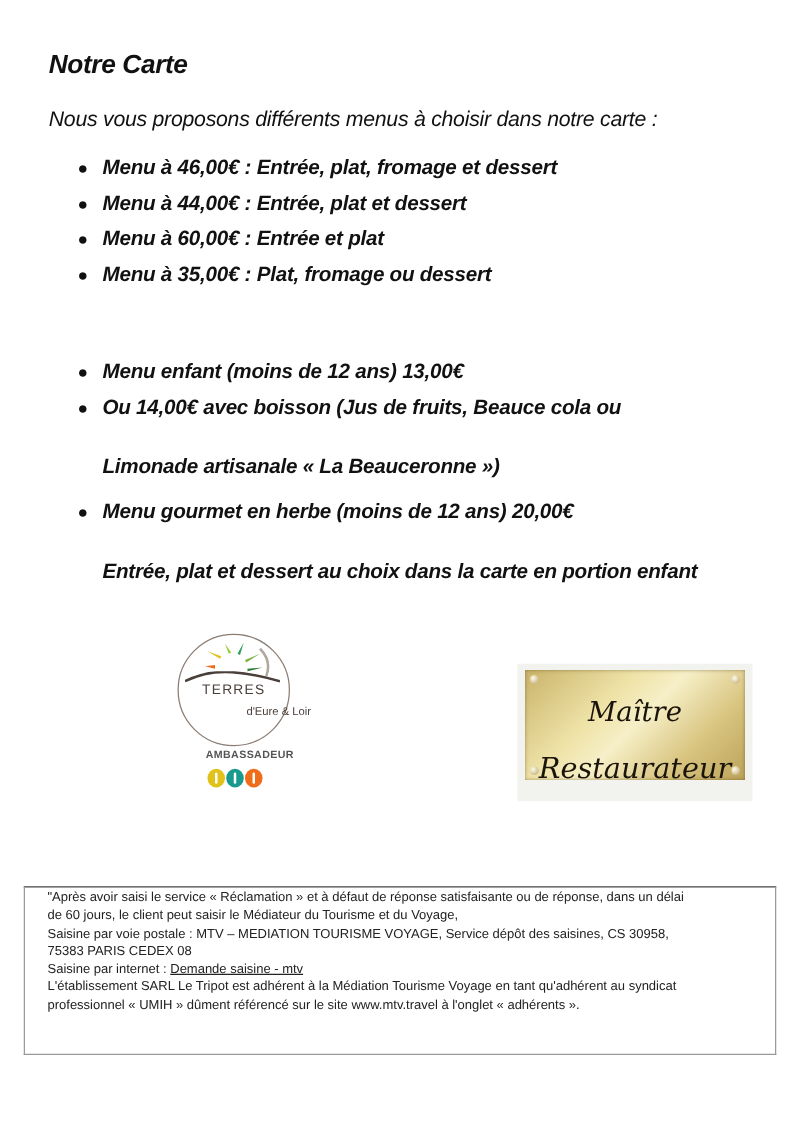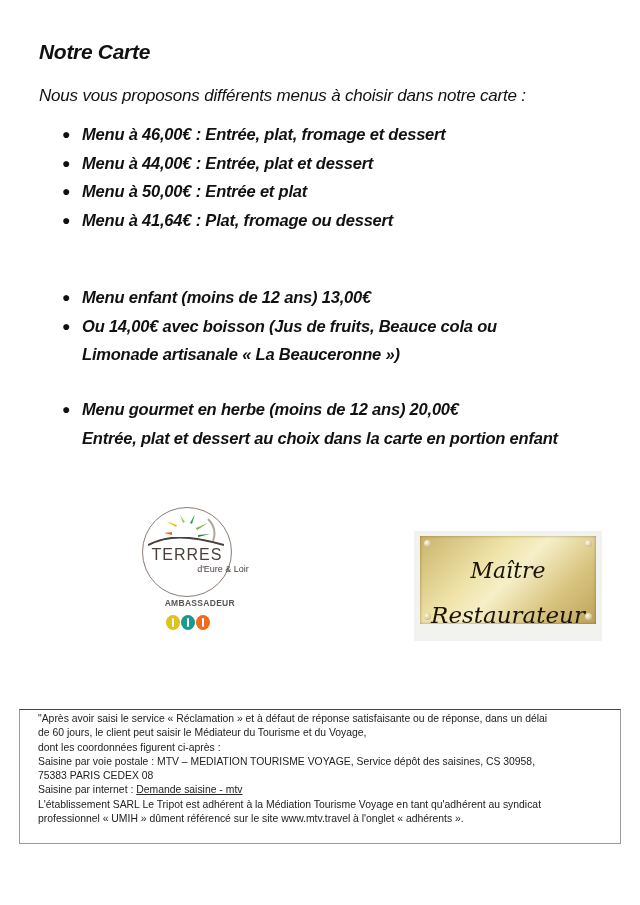--- a/index.html
+++ b/index.html
@@ -6,32 +6,32 @@
     body { width: 640px; height: 905px; position: relative; overflow: hidden;
            font-family: "Liberation Sans", sans-serif; color: #111; }
     .title { position: absolute; left: 39px; top: 40px; font-size: 21px; font-weight: bold;
              font-style: italic; letter-spacing: -0.3px; }
     .intro { position: absolute; left: 39px; top: 86px; font-size: 17px; font-weight: normal;
              font-style: italic; letter-spacing: -0.2px; }
     .list { position: absolute; left: 62px; margin: 0; padding: 0; list-style: none; }
     .list li { position: relative; padding-left: 20px; font-size: 16.5px; font-weight: bold;
                font-style: italic; line-height: 28.5px; letter-spacing: -0.2px; }
     .list li .bullet { position: absolute; left: 0; top: 0; font-style: normal; font-size: 14px; }
-    .list li .cont { display: block; }
+    .list li .cont { display: block; margin-top: 19px; }
     .list1 { top: 120px; }
     .list2 { top: 283px; }
     .list3 { top: 395px; }
 
     .logo-terres { position: absolute; left: 140px; top: 505px; width: 95px; height: 130px; }
     .circle { position: absolute; left: 2px; top: 2px; width: 88px; height: 88px; border-radius: 50%;
               border: 1px solid #8a7d74; }
     .rays { position: absolute; left: 18px; top: 8px; width: 60px; height: 30px; }
     .hill { position: absolute; left: 8px; top: 32px; width: 76px; height: 10px; }
     .terres-word { position: absolute; left: 6px; top: 41px; width: 82px; text-align: center;
-                   font-size: 16px; color: #4a3f3a; letter-spacing: 1px; }
+                   font-size: 11px; color: #4a3f3a; letter-spacing: 1px; }
     .eure-word { position: absolute; left: 6px; top: 59px; width: 82px; text-align: center;
                  font-size: 9px; color: #4a3f3a; margin-left: 36px; }
     .amb-word { position: absolute; left: 0; top: 93px; width: 95px; text-align: right;
                 font-size: 8.5px; color: #555; letter-spacing: 0.3px; font-weight: bold; }
     .dots { position: absolute; left: 26px; top: 110px; width: 44px; height: 16px; display: flex; gap: 1px; }
     .dots span { width: 14px; height: 15px; border-radius: 50%; display: inline-block; position: relative; }
     .dots span::after { content: ""; position: absolute; left: 6px; top: 3px; width: 2px; height: 9px; background: #fff; border-radius: 1px; }
 
     .plaque-wrap { position: absolute; left: 414px; top: 531px; width: 188px; height: 110px;
                    background: #f2f2ee; }
@@ -54,22 +54,22 @@
   </style>
 </head>
 <body>
 
 <div class="title">Notre Carte</div>
 <div class="intro">Nous vous proposons différents menus à choisir dans notre carte :</div>
 
 <ul class="list list1">
   <li><span class="bullet">●</span><span>Menu à 46,00€ : Entrée, plat, fromage et dessert</span></li>
   <li><span class="bullet">●</span><span>Menu à 44,00€ : Entrée, plat et dessert</span></li>
-  <li><span class="bullet">●</span><span>Menu à 50,00€ : Entrée et plat</span></li>
-  <li><span class="bullet">●</span><span>Menu à 41,64€ : Plat, fromage ou dessert</span></li>
+  <li><span class="bullet">●</span><span>Menu à 60,00€ : Entrée et plat</span></li>
+  <li><span class="bullet">●</span><span>Menu à 35,00€ : Plat, fromage ou dessert</span></li>
 </ul>
 
 <ul class="list list2">
   <li><span class="bullet">●</span><span>Menu enfant (moins de 12 ans) 13,00€</span></li>
   <li><span class="bullet">●</span><span>Ou 14,00€ avec boisson (Jus de fruits, Beauce cola ou</span><span class="cont">Limonade artisanale « La Beauceronne »)</span></li>
 </ul>
 
 <ul class="list list3">
   <li><span class="bullet">●</span><span>Menu gourmet en herbe (moins de 12 ans) 20,00€</span><span class="cont">Entrée, plat et dessert au choix dans la carte en portion enfant</span></li>
 </ul>
@@ -105,19 +105,18 @@
     <div class="screw" style="left:4px;bottom:4px"></div>
     <div class="screw" style="right:4px;bottom:4px"></div>
     <div class="plaque-text pt1">Maître</div>
     <div class="plaque-text pt2">Restaurateur</div>
   </div>
 </div>
 
 <div class="med-box">
   <span class="line">"Après avoir saisi le service « Réclamation » et à défaut de réponse satisfaisante ou de réponse, dans un délai</span>
   <span class="line">de 60 jours, le client peut saisir le Médiateur du Tourisme et du Voyage,</span>
-  <span class="line">dont les coordonnées figurent ci-après :</span>
   <span class="line"> Saisine par voie postale : MTV – MEDIATION TOURISME VOYAGE, Service dépôt des saisines, CS 30958,</span>
   <span class="line">75383 PARIS CEDEX 08</span>
   <span class="line"><span>Saisine par internet : </span><a class="link">Demande saisine - mtv</a></span>
   <span class="line">L'établissement SARL Le Tripot est adhérent à la Médiation Tourisme Voyage en tant qu'adhérent au syndicat</span>
   <span class="line">professionnel « UMIH » dûment référencé sur le site www.mtv.travel à l'onglet « adhérents ».</span>
 </div>
 
 </body></html>

